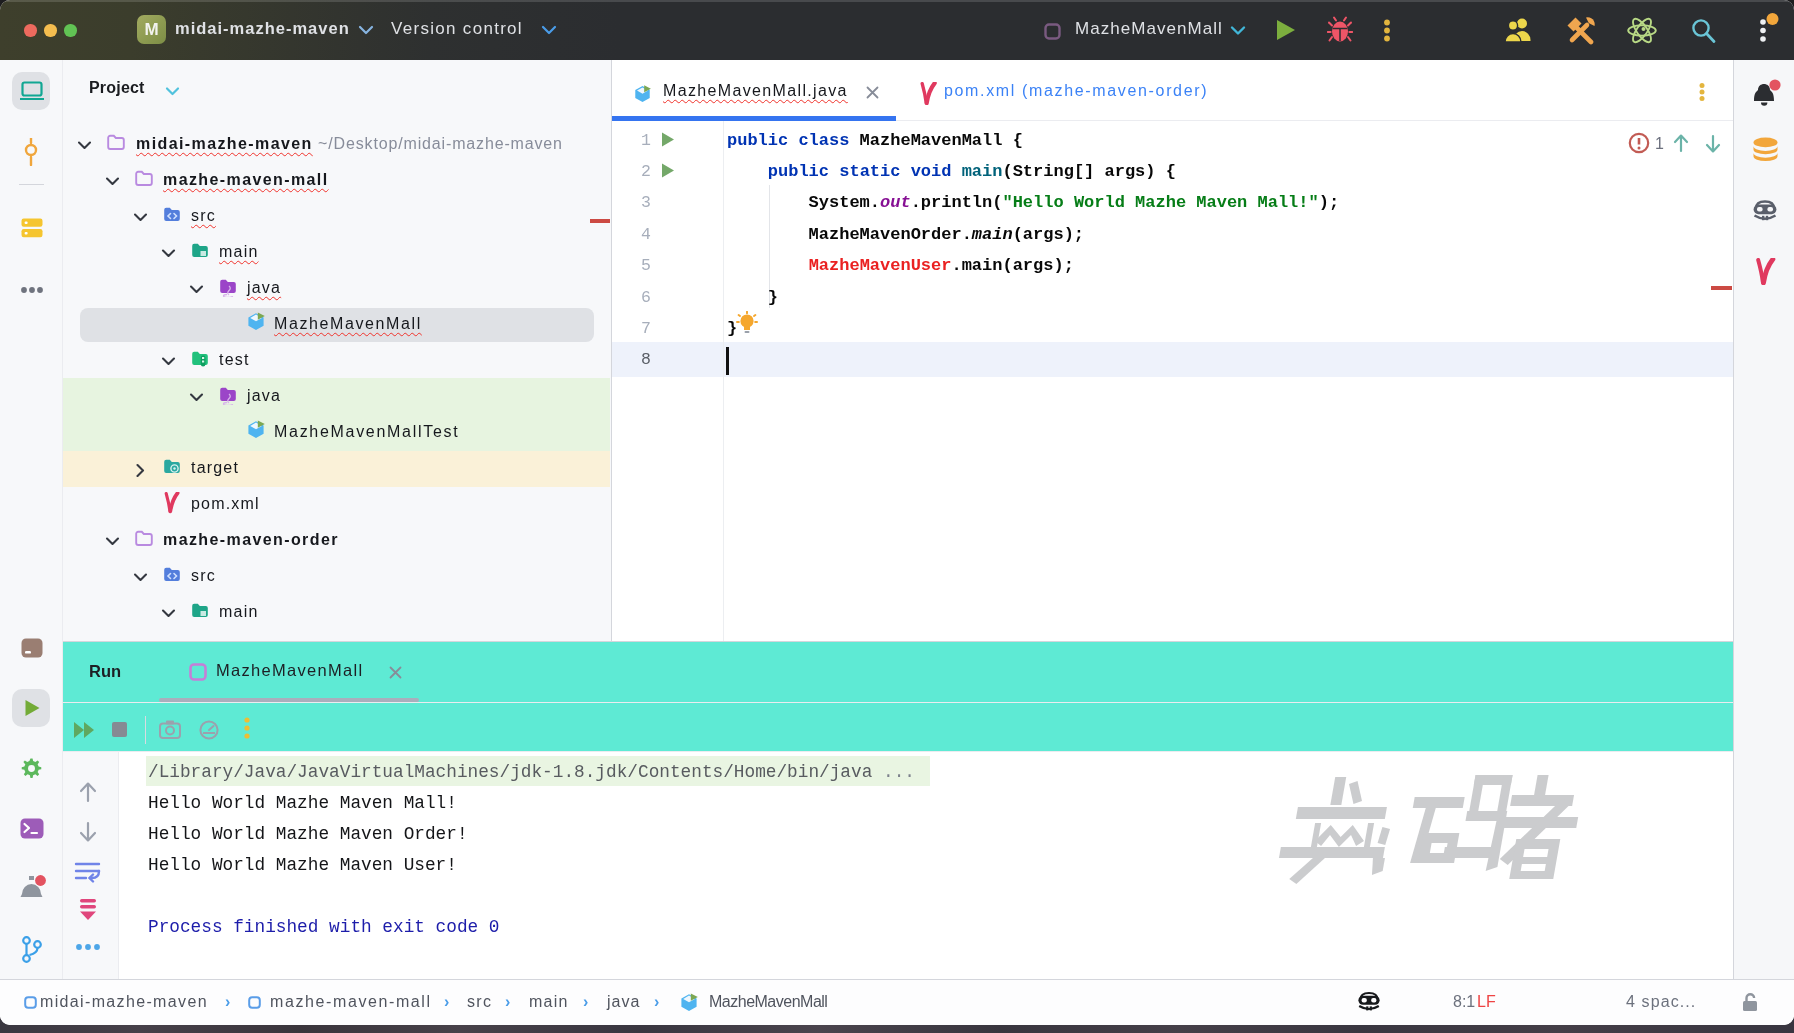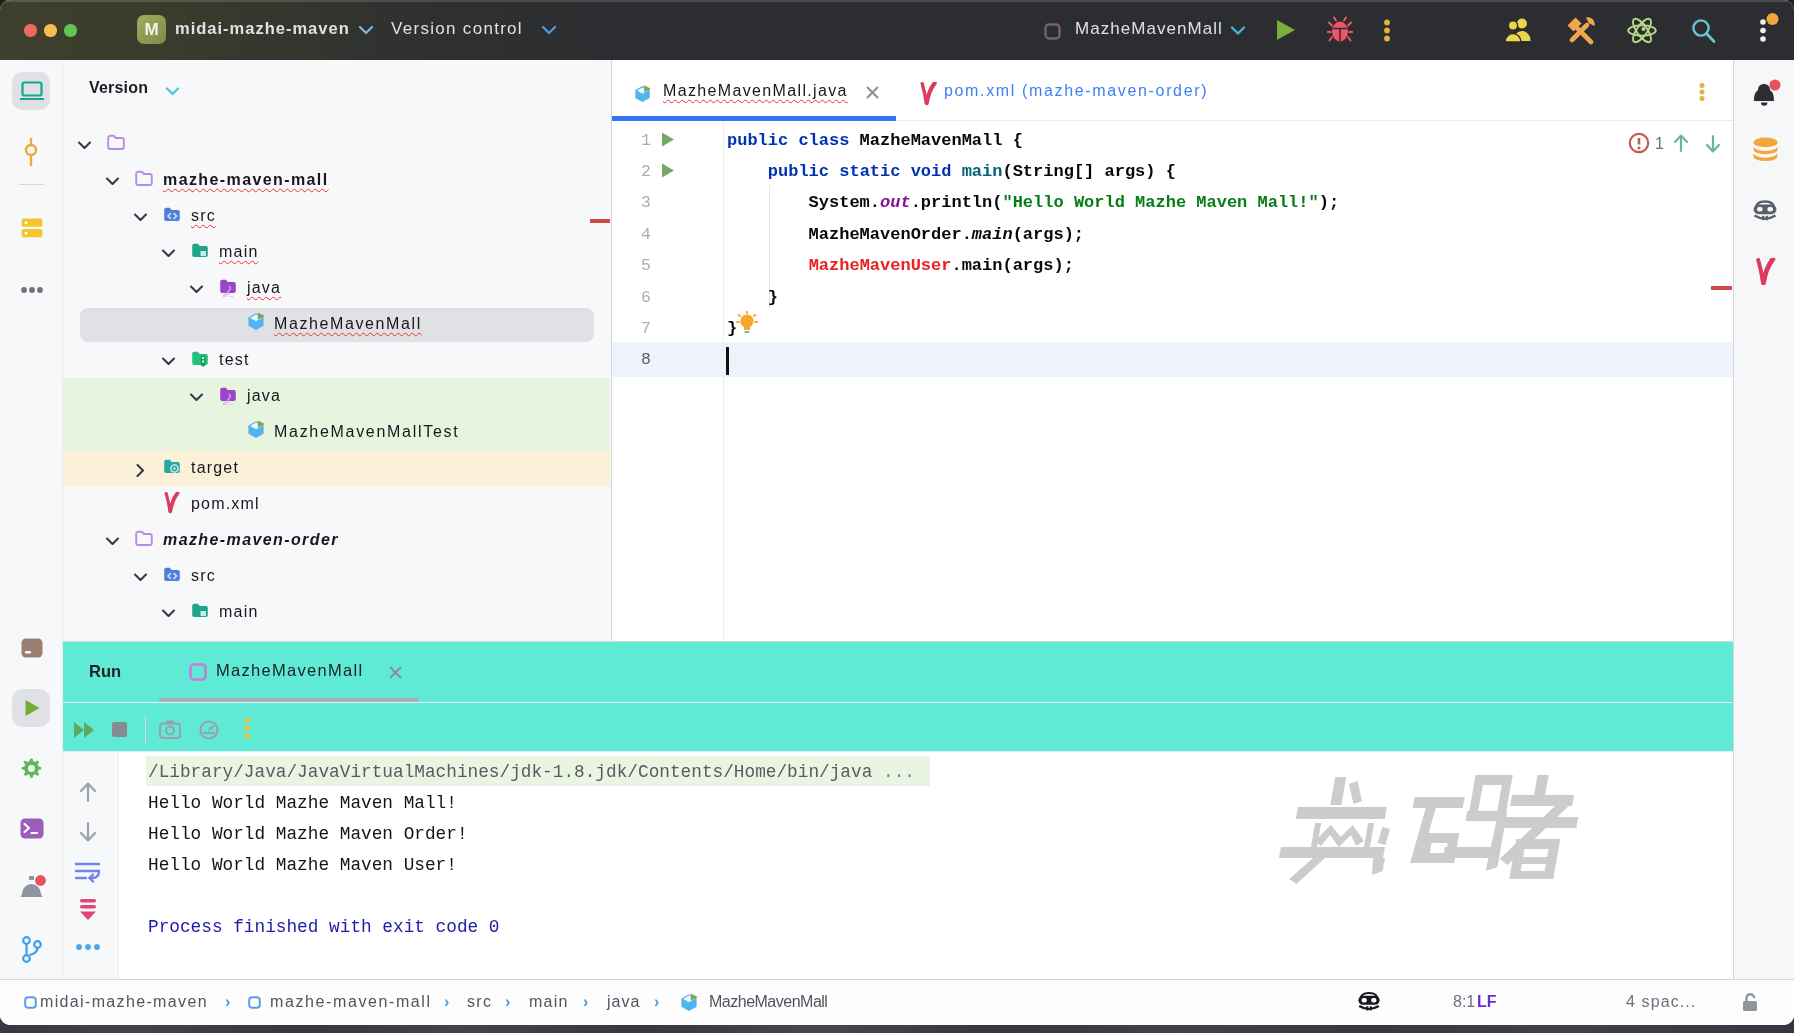--- a/index.html
+++ b/index.html
@@ -244,37 +244,38 @@
         <circle cx="6.5" cy="4.5" r="3.3"></circle>
           <circle cx="6.5" cy="22.5" r="3.3"></circle>
           <circle cx="17.5" cy="8.5" r="3.3"></circle>
         <line x1="6.5" y1="8" x2="6.5" y2="19.2"></line>
         <path d="M17.5 12 q0 5 -8 7"></path>
       </g>
     </svg>
   </div>
 
   <div id="project">
-    <div id="ptitle">Version</div>
+    <div id="ptitle">Project</div>
     <svg class="abs" style="left:102px; top:26px;" width="15" height="11">
         <path d="M2 2.5 l5.5 5.5 l5.5 -5.5" stroke="#51c2dd" stroke-width="2.2" fill="none" stroke-linecap="round" stroke-linejoin="round"></path>
       </svg>
     <div id="tgreen"></div>
     <div id="tcream"></div>
     <div id="tsel"></div>
     <div id="pstripe"></div>
     <div id="tree">
 
       <div class="trow" style="top:68px;">
         <svg class="abs" style="left:14px; top:11px;" width="15" height="13">
             <use href="#chev"></use>
           </svg>
         <svg class="abs" style="left:43px; top:5px;" width="20" height="20">
             <use href="#fol-o"></use>
           </svg>
+        <div class="nm" style="left:73px;"><span class="bold sq">midai-mazhe-maven</span><span class="grayp" style="letter-spacing:.85px;"> ~/Desktop/midai-mazhe-maven</span></div>
       </div>
 
       <div class="trow" style="top:104px;">
         <svg class="abs" style="left:42px; top:11px;" width="15" height="13">
             <use href="#chev"></use>
           </svg>
         <svg class="abs" style="left:71px; top:5px;" width="20" height="20">
             <use href="#fol-o"></use>
           </svg>
         <div class="nm" style="left:100px;"><span class="bold sq">mazhe-maven-mall</span></div>
@@ -354,21 +355,21 @@
         <div class="nm" style="left:128px;">target</div>
       </div>
 
       <div class="trow" style="top:428px;">
         <svg class="abs" style="left:100px; top:4px;" width="21" height="22">
             <use href="#mavenv"></use>
           </svg>
         <div class="nm" style="left:128px;">pom.xml</div>
       </div>
 
-      <div class="trow" style="top:464px;font-style:italic;">
+      <div class="trow" style="top:464px;">
         <svg class="abs" style="left:42px; top:11px;" width="15" height="13">
             <use href="#chev"></use>
           </svg>
         <svg class="abs" style="left:71px; top:5px;" width="20" height="20">
             <use href="#fol-o"></use>
           </svg>
         <div class="nm" style="left:100px;"><span class="bold">mazhe-maven-order</span></div>
       </div>
 
       <div class="trow" style="top:500px;">
@@ -618,21 +619,21 @@
     <svg class="abs" style="left:1356px; top:11px;" width="26" height="24">
       <path d="M4.5 8.5 q0 -6.5 8.5 -6.5 q8.5 0 8.5 6.5" fill="none" stroke="#17191c" stroke-width="2.2"></path>
       <rect x="2.4" y="4.8" width="21.2" height="9" rx="4.5" fill="#17191c"></rect>
       <rect x="5.6" y="7" width="5.2" height="4.4" rx="1.9" fill="#fdfdfe"></rect>
       <rect x="15.2" y="7" width="5.2" height="4.4" rx="1.9" fill="#fdfdfe"></rect>
       <path d="M3.2 15 q9.8 6 19.6 0" fill="none" stroke="#17191c" stroke-width="2.2"></path>
       <rect x="10.2" y="15.4" width="2.2" height="4" fill="#17191c"></rect>
       <rect x="13.7" y="15.4" width="2.2" height="4" fill="#17191c"></rect>
     </svg>
     <div class="sbt" style="left:1417px; color:#6c717d;margin-left:36px;">8:1</div>
-    <div class="sbt" style="left:1477px; color:#6d28d9;font-weight:bold;">LF</div>
+    <div class="sbt" style="left:1477px; color:#ef4444;">LF</div>
     <div class="sbt" style="left:1535px; color:#6c717d; letter-spacing:.9px;margin-top:32px;">UTF-8</div>
     <div class="sbt" style="left:1626px; color:#6c717d; letter-spacing:1.1px;">4 spac...</div>
     <svg class="abs" style="left:1741px; top:12px;" width="18" height="21">
       <rect x="2" y="9" width="14" height="10" rx="1.5" fill="#8f959e"></rect>
       <path d="M5.5 9 L5.5 6 a3.8 3.8 0 0 1 7.6 0" fill="none" stroke="#8f959e" stroke-width="2.4"></path>
     </svg>
   </div>
 </div>
 
 </body></html>

